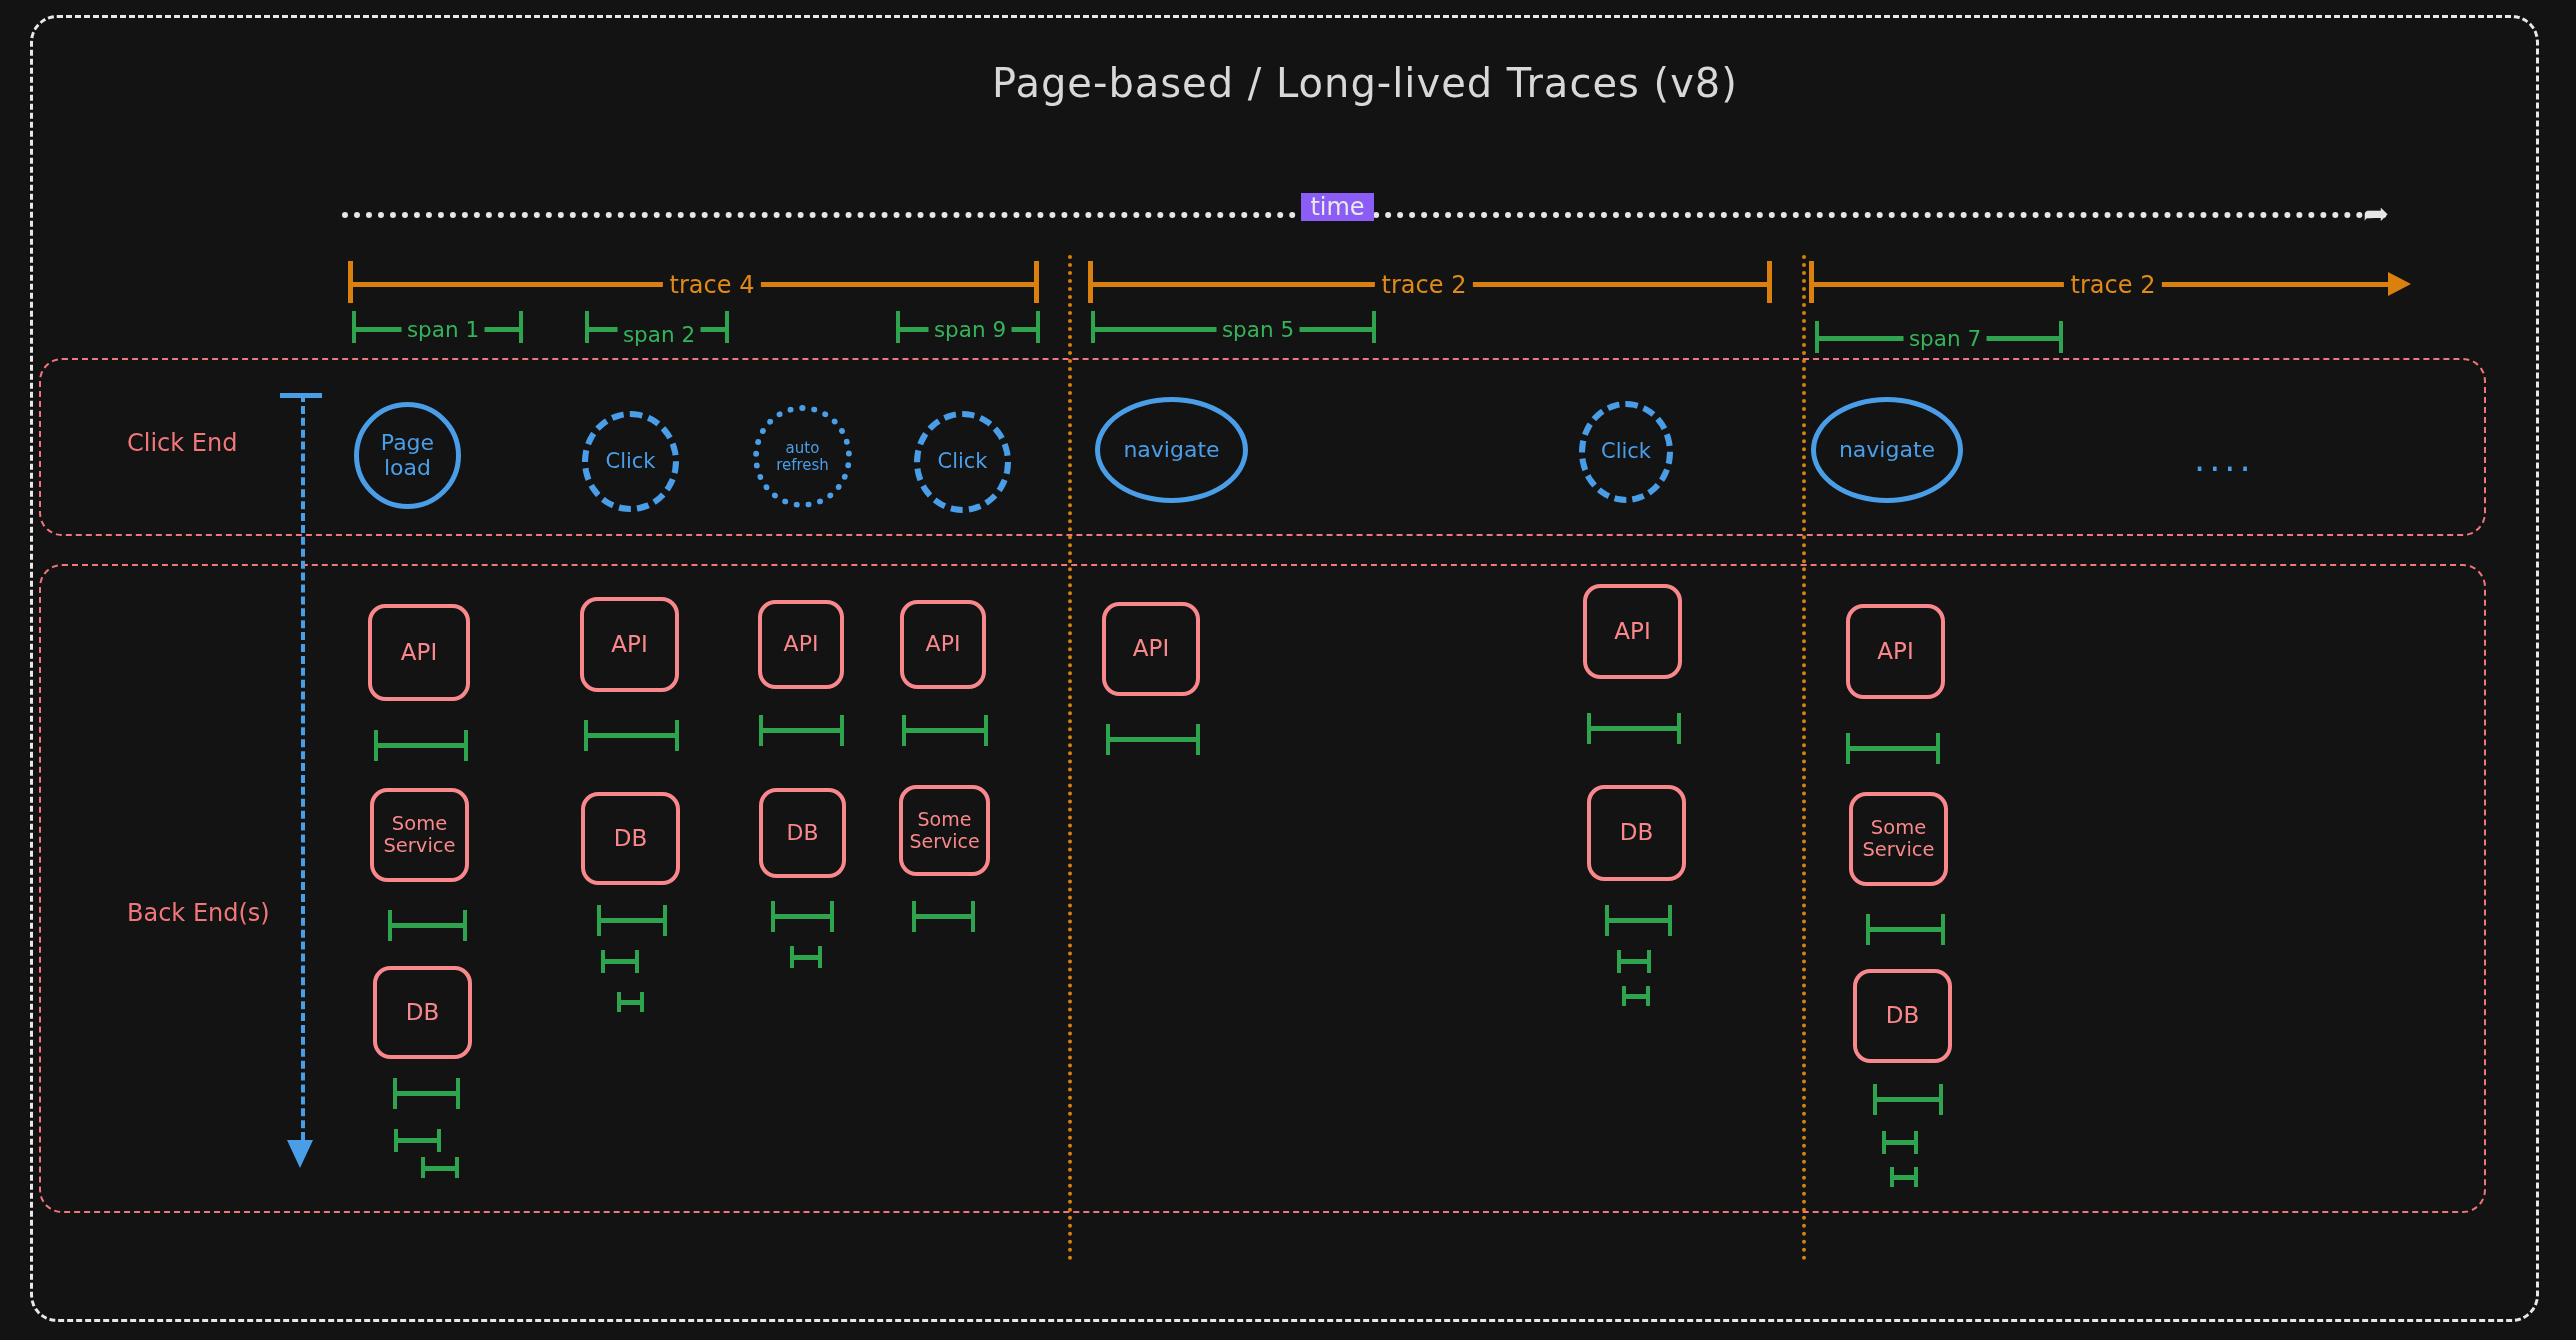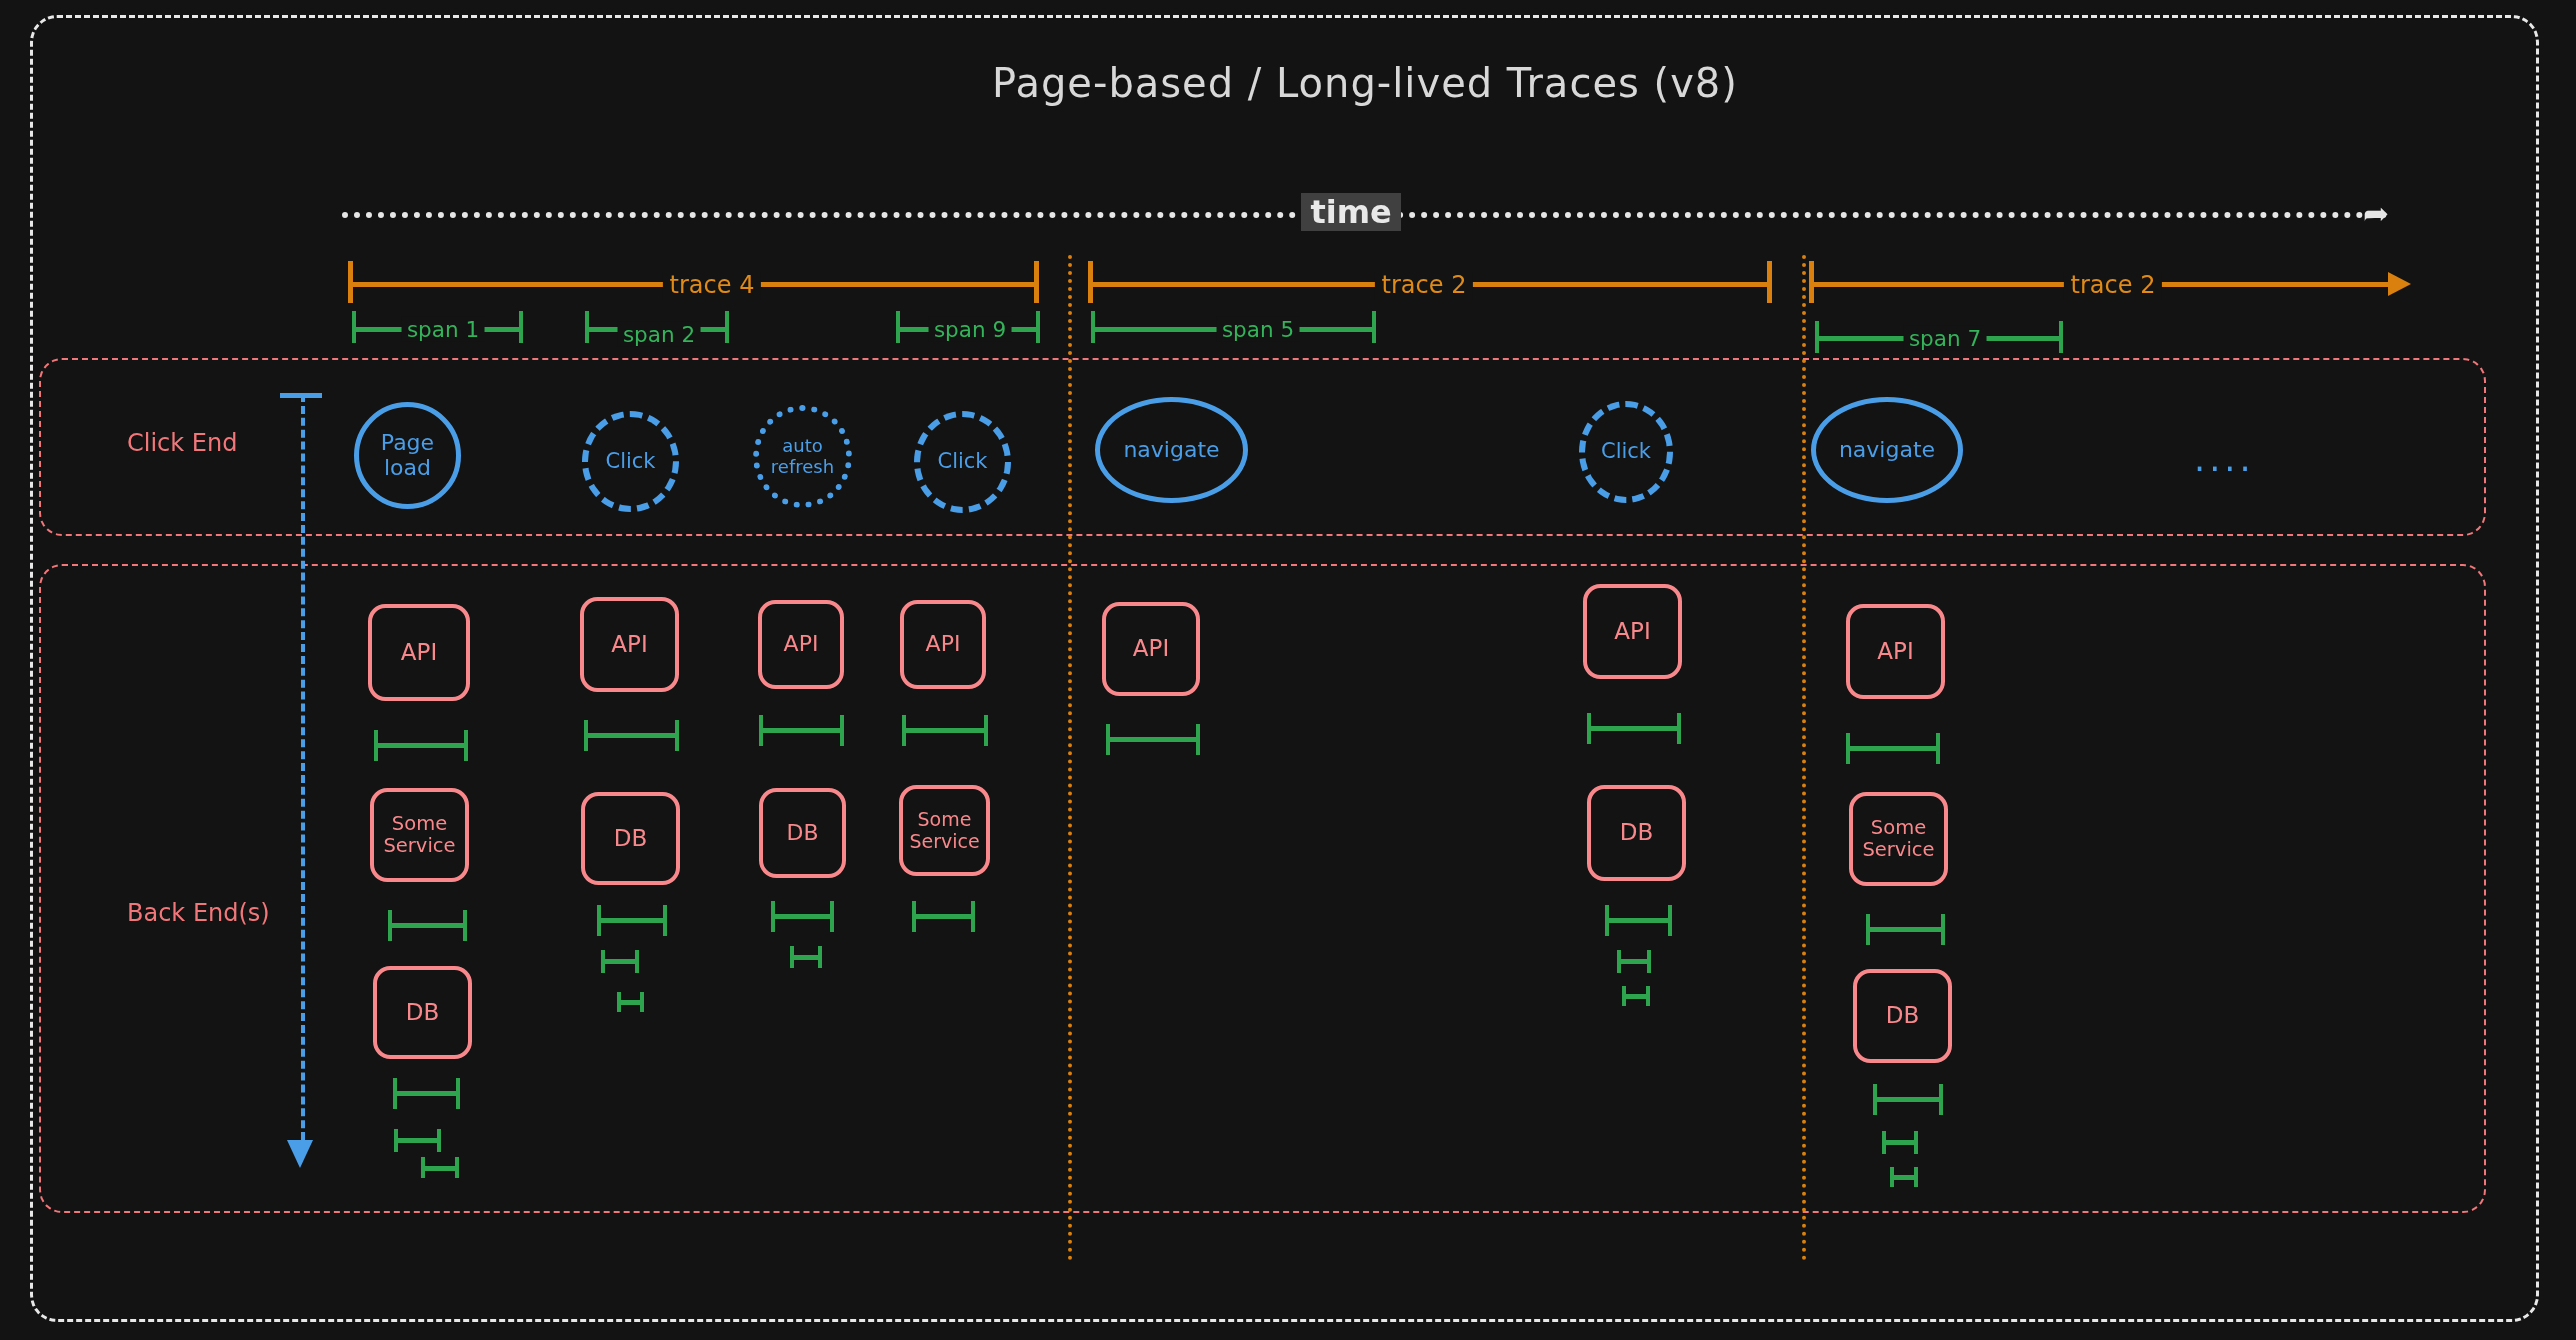--- a/index.html
+++ b/index.html
@@ -63,24 +63,23 @@
     height: 27px;
     color: #e6e6e6;
     font-size: 31px;
     line-height: 24px;
   }
   #time-label {
     position: absolute;
     left: 1301px;
     top: 193px;
     color: #e9e9e9;
-    font-size: 32px;
-    background: #404040;
+    font-size: 24px;
+    background: #8b5cf6;
     padding: 0 9.4px;
-    font-weight: bold;
   }
 
   
   .trace-bar {
     position: absolute;
     height: 5.4px;
     background: #d9800e;
   }
   .trace-cap {
     position: absolute;
@@ -313,21 +312,21 @@
 
   <div class="fe-node fe-solid" style="left:354px; top:402px; width:107px; height:107px; font-size:22px;">
       <span style="white-space:pre-line">Page
 load</span>
     </div>
 
   <div class="fe-node fe-dashed" style="left:582px; top:411px; width:97px; height:101px; font-size:21px;">
       <span style="white-space:pre-line">Click</span>
     </div>
 
-  <div class="fe-node fe-dotted" style="left:753px; top:405px; width:99px; height:103px; font-size:18px;">
+  <div class="fe-node fe-dotted" style="left:753px; top:405px; width:99px; height:103px; font-size:15px;">
       <span style="white-space:pre-line">auto
 refresh</span>
     </div>
 
   <div class="fe-node fe-dashed" style="left:914px; top:411px; width:97px; height:102px; font-size:21px;">
       <span style="white-space:pre-line">Click</span>
     </div>
 
   <div class="fe-node fe-solid" style="left:1095px; top:397px; width:153px; height:106px; font-size:22px;">
       <span style="white-space:pre-line">navigate</span>

